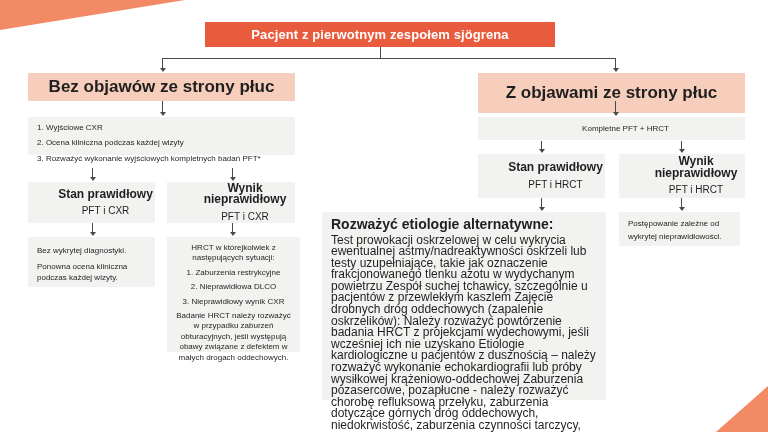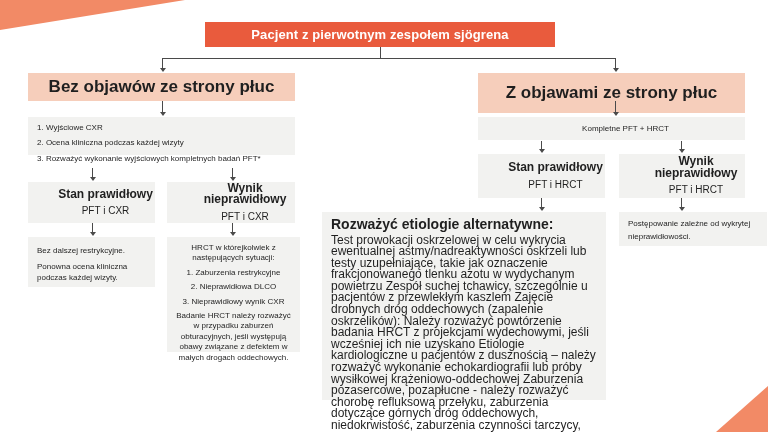--- a/index.html
+++ b/index.html
@@ -84,21 +84,21 @@
 
   <div class="box node center" style="left:167px;top:182px;width:128px;height:41px;">
     <div class="node-title">Wynik nieprawidłowy</div>
     <div class="node-sub">PFT i CXR</div>
   </div>
 
   <div class="arrow" style="left:92px;top:223px;height:9px;"></div>
   <div class="arrow" style="left:232px;top:223px;height:9px;"></div>
 
   <div class="box node pad" style="left:28px;top:237px;width:127px;height:50px;padding-top:8px;">
-    <div class="para" style="line-height:11.5px;">Bez dalszej restrykcyjne.</div>
+    <div class="para" style="line-height:11.5px;">Bez wykrytej diagnostyki.</div>
     <div class="para" style="line-height:11.5px;">Ponowna ocena kliniczna podczas każdej wizyty.</div>
   </div>
 
   <div class="box node pad" style="left:167px;top:237px;width:133px;height:115px;text-align:center;">
     <div class="para">HRCT w którejkolwiek z następujących sytuacji:</div>
     <div class="para">1. Zaburzenia restrykcyjne</div>
     <div class="para">2. Nieprawidłowa DLCO</div>
     <div class="para">3. Nieprawidłowy wynik CXR</div>
     <div class="para">Badanie HRCT należy rozważyć w przypadku zaburzeń obturacyjnych, jeśli występują obawy związane z defektem w małych drogach oddechowych.</div>
   </div>
@@ -123,15 +123,15 @@
   </div>
 
   <div class="arrow" style="left:541px;top:198px;height:9px;"></div>
   <div class="arrow" style="left:681px;top:198px;height:9px;"></div>
 
   <div class="box node pad" style="left:322px;top:212px;width:284px;height:188px;padding-top:7px;">
     <div class="alt-heading">Rozważyć etiologie alternatywne:</div>
     <div class="alt-body">Test prowokacji oskrzelowej w celu wykrycia ewentualnej astmy/nadreaktywności oskrzeli lub testy uzupełniające, takie jak oznaczenie frakcjonowanego tlenku azotu w wydychanym powietrzu Zespół suchej tchawicy, szczególnie u pacjentów z przewlekłym kaszlem Zajęcie drobnych dróg oddechowych (zapalenie oskrzelików): Należy rozważyć powtórzenie badania HRCT z projekcjami wydechowymi, jeśli wcześniej ich nie uzyskano Etiologie kardiologiczne u pacjentów z dusznością – należy rozważyć wykonanie echokardiografii lub próby wysiłkowej krążeniowo-oddechowej Zaburzenia pozasercowe, pozapłucne - należy rozważyć chorobę refluksową przełyku, zaburzenia dotyczące górnych dróg oddechowych, niedokrwistość, zaburzenia czynności tarczycy, działania niepożądane leków, zajęcie innych narządów lub zaburzenia ogólnoustrojowe</div>
   </div>
 
-  <div class="box node pad" style="left:619px;top:212px;width:148px;height:34px;padding-top:6px;line-height:12.5px;">Postępowanie zależne od wykrytej nieprawidłowości.</div>
+  <div class="box node pad" style="left:619px;top:212px;width:121px;height:34px;padding-top:6px;line-height:12.5px;">Postępowanie zależne od wykrytej nieprawidłowości.</div>
 
 </div>
 
 </body></html>

